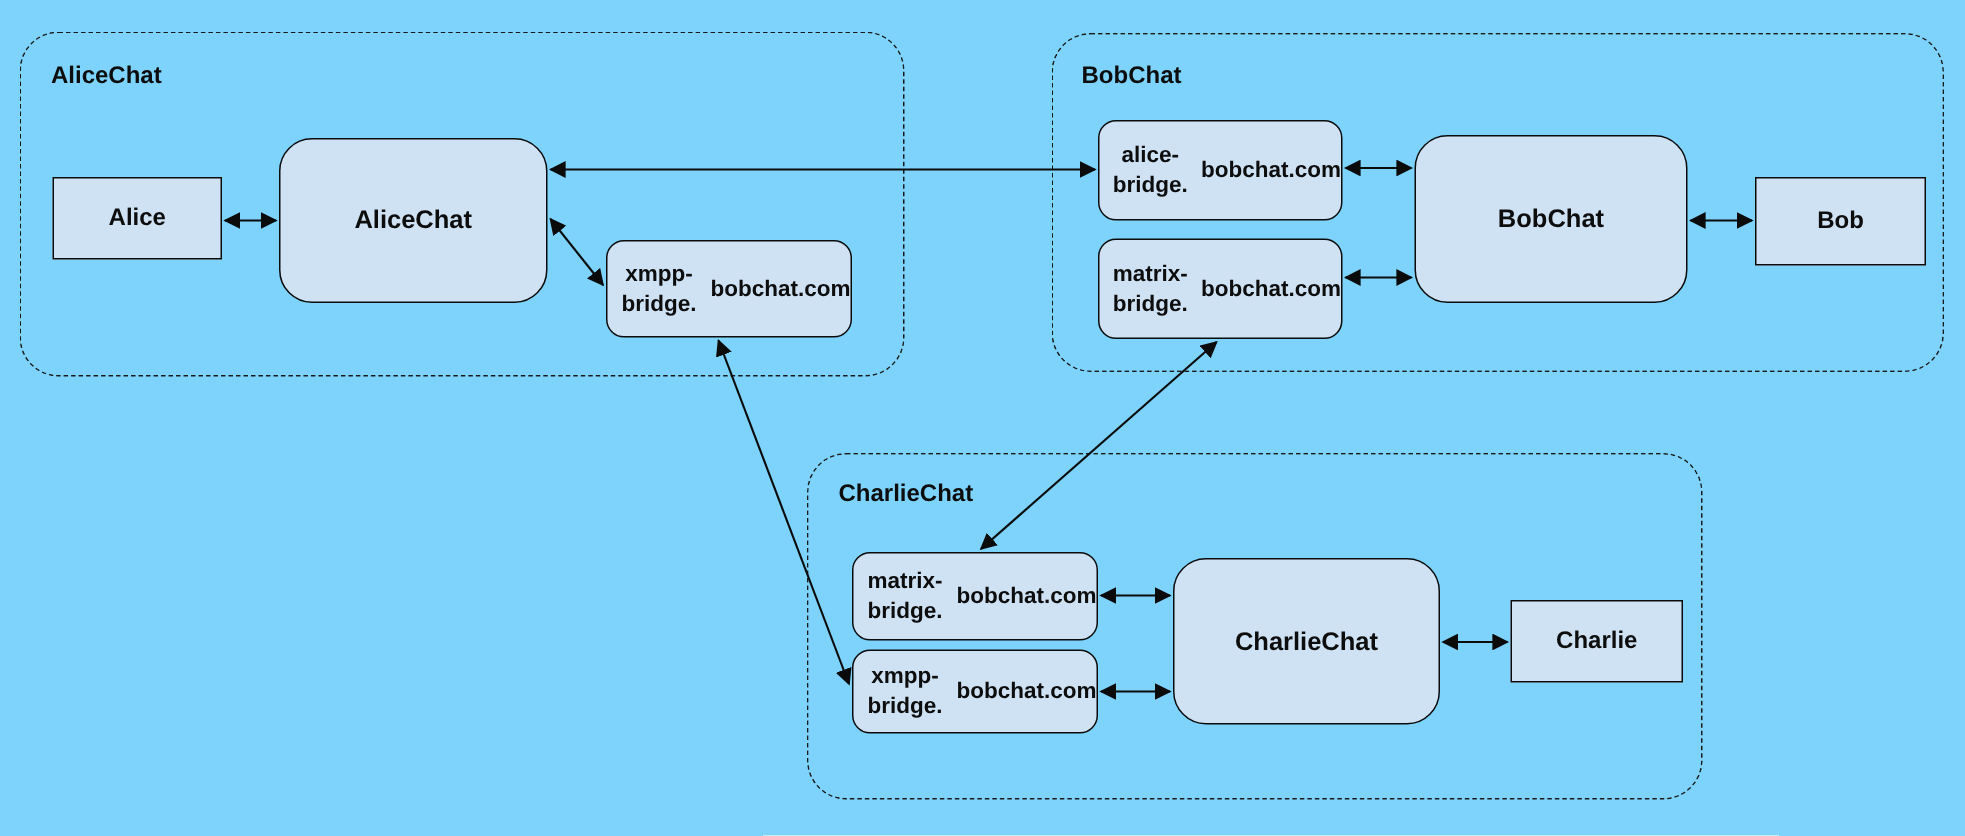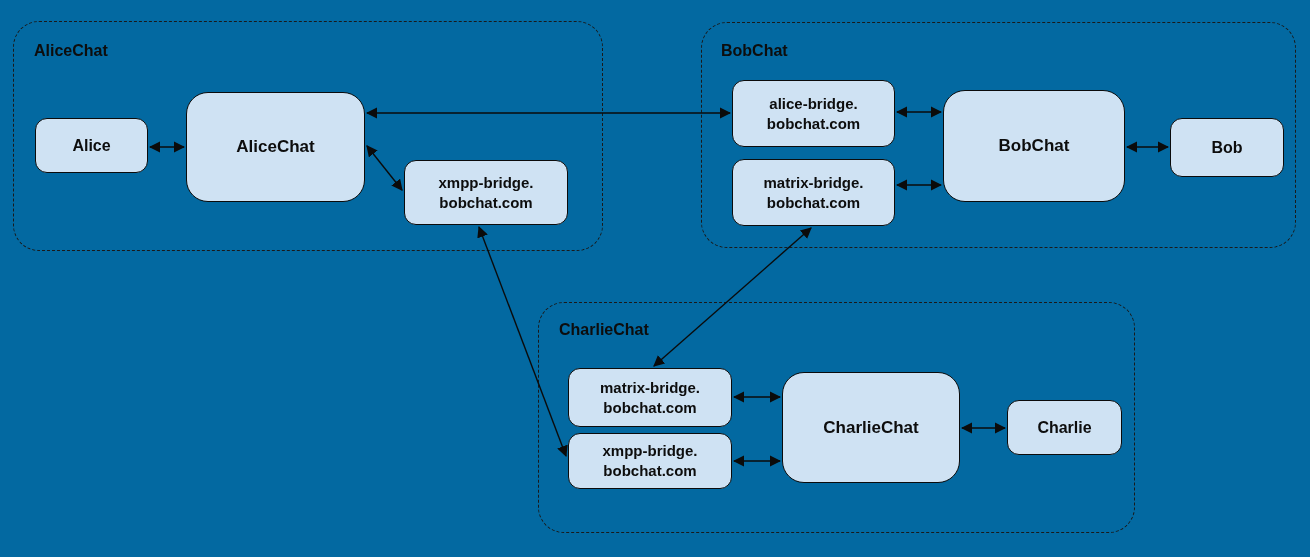--- a/index.html
+++ b/index.html
@@ -1,19 +1,19 @@
 <!DOCTYPE html>
 <html><head>
 <meta charset="utf-8">
 <style>
   html,body{margin:0;padding:0;background:#ffffff;}
   #canvas{
     position:relative;
     width:1310px;height:557px;
-    background:#0369a1;
+    background:#7dd3fc;
     font-family:"Liberation Sans", sans-serif;
     overflow:hidden;
   }
   
   .group{
     position:absolute;
     border:1.6px dashed #1a1a1a;
     border-radius:26px;
     box-sizing:border-box;
     background:transparent;
@@ -32,28 +32,28 @@
   #g-charliechat{left:538px;top:302px;width:597px;height:231px;}
   #g-charliechat .group-label{left:20px;top:18px;}
 
   
   .node{
     position:absolute;
     box-sizing:border-box;
     background:#cfe2f3;
     border:1.4px solid #0b0b0b;
     display:flex;
-    flex-direction:column;
+    flex-direction:row;
     align-items:center;
     justify-content:center;
     text-align:center;
     color:#0d0d0d;
     font-weight:700;
   }
-  .node.small{border-radius:12px;font-size:16px;}
+  .node.small{border-radius:0;font-size:16px;}
   .node.big{border-radius:22px;font-size:17px;}
   .node.bridge{border-radius:12px;font-size:15px;line-height:20px;}
 
   #n-alice{left:35px;top:118px;width:113px;height:55px;}
   #n-alicechat{left:186px;top:92px;width:179px;height:110px;}
   #n-xmpp-a{left:404px;top:160px;width:164px;height:65px;}
   #n-alice-bridge{left:732px;top:80px;width:163px;height:67px;}
   #n-matrix-b{left:732px;top:159px;width:163px;height:67px;}
   #n-bobchat{left:943px;top:90px;width:182px;height:112px;}
   #n-bob{left:1170px;top:118px;width:114px;height:59px;align-items:center;}

